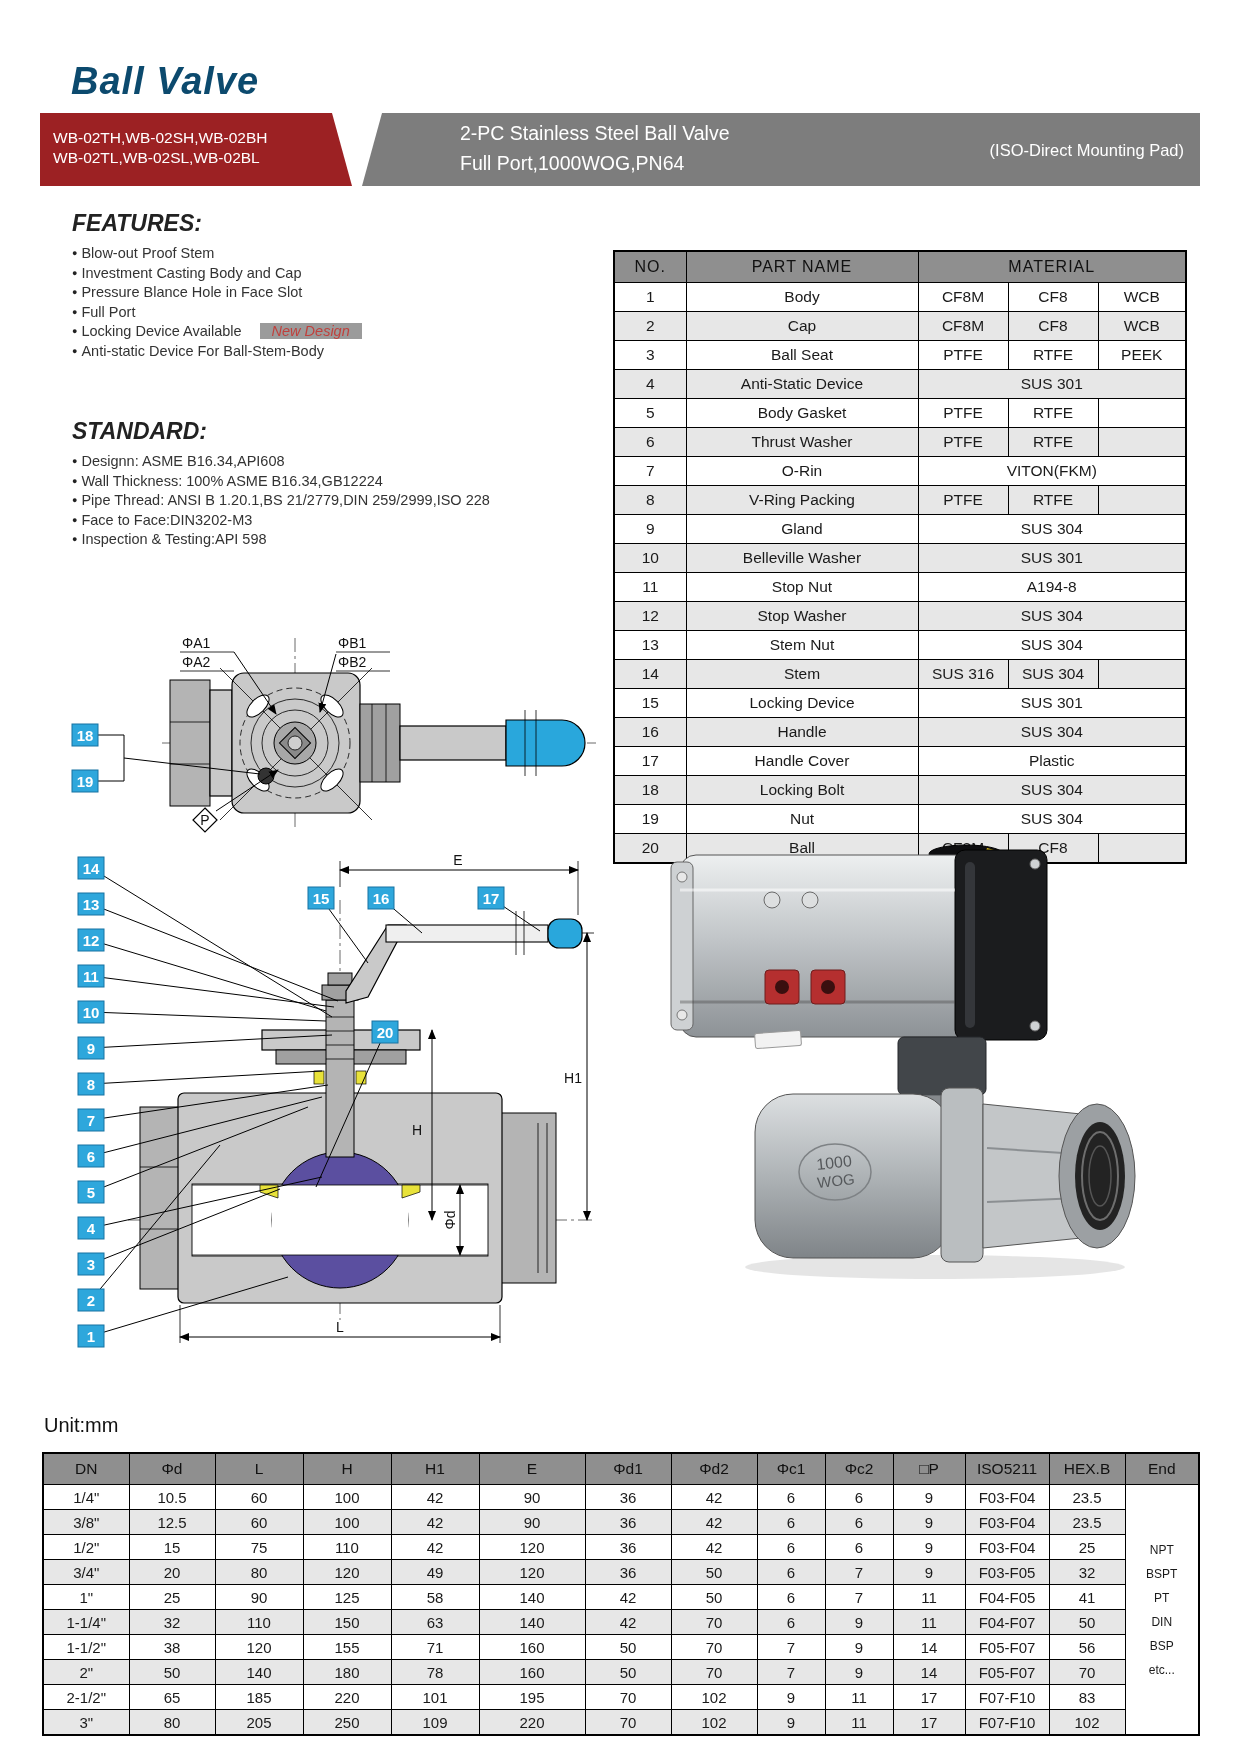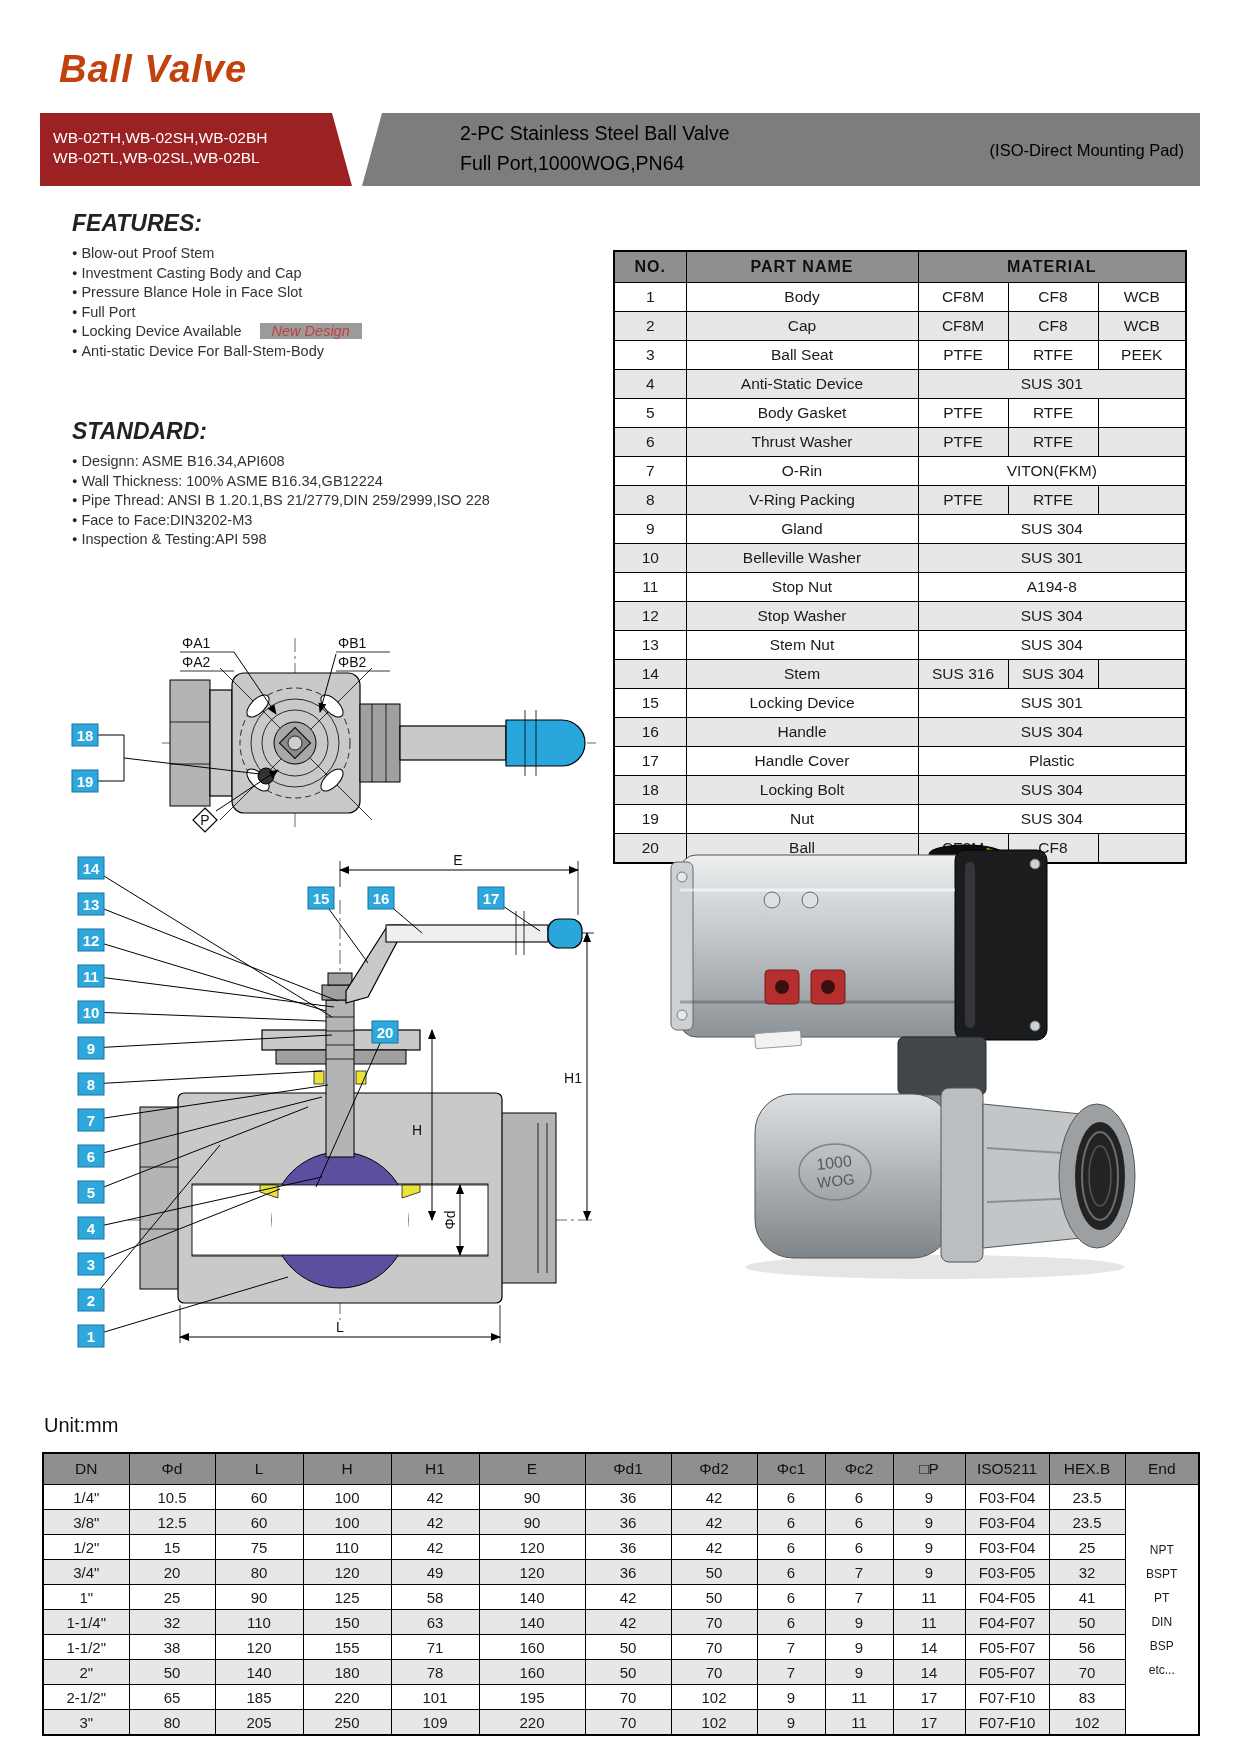--- a/index.html
+++ b/index.html
@@ -1,40 +1,40 @@
 <!DOCTYPE html>
 <html style="--banner-red: #9c2123; --banner-gray: #7d7d7d; --table-header: #8f8f8f; --row-alt: #e7e7e7; --callout-cyan: #2ea7dc; --handle-blue: #29a7dc; --ball-purple: #5b4fa0; --seat-yellow: #e8e23a; --tag-red: #c0403c; --tag-bg: #9b9b9b;"><head>
 <meta charset="utf-8">
 <style>
   html,body{margin:0;padding:0;background:#fff;}
   .page{position:relative;width:1241px;height:1755px;background:#fff;overflow:hidden;
         font-family:"Liberation Sans","DejaVu Sans",sans-serif;color:#1a1a1a;}
-  h1.title{position:absolute;left:55px;top:44px;margin:4px;font-size:38px;font-style:italic;
-           font-weight:600;letter-spacing:1px;color:#c2410c;}
+  h1.title{position:absolute;left:55px;top:44px;margin:16px;font-size:38px;font-style:italic;
+           font-weight:600;letter-spacing:1px;color:#0c4a6e;}
   
   .banner{position:absolute;left:40px;top:113px;width:988px;height:73px;}
   .banner-red{position:absolute;left:0;top:0;width:312px;height:73px;background:var(--banner-red);
               clip-path:polygon(0 0,292px 0,312px 100%,0 100%);color:#fff;font-size:15.5px;
               padding:15px 0 0 13px;box-sizing:border-box;line-height:20px;}
   .banner-gray{position:absolute;left:322px;top:0;width:838px;height:73px;background:var(--banner-gray);
-              clip-path:polygon(20px 0,100% 0,100% 100%,0 100%);color:#000000;}
+              clip-path:polygon(20px 0,100% 0,100% 100%,0 100%);color:#ffffff;}
   .pl1{position:absolute;left:98px;top:9px;font-size:19.5px;}
   .pl2{position:absolute;left:98px;top:39px;font-size:19.5px;}
   .pnote{position:absolute;right:16px;top:28px;font-size:16.5px;}
   
   .sect{position:absolute;left:72px;width:520px;}
   .sect h2{margin:0 0 7px 0;font-size:23px;font-style:italic;font-weight:600;color:#222;}
   .sect ul{margin:0;padding:0;list-style:none;font-size:14.5px;line-height:19.5px;color:#333;}
   .sect li::before{content:"●";font-size:9px;vertical-align:2px;margin-right:4px;color:#222;}
   .tag{background:var(--tag-bg);color:var(--tag-red);font-style:italic;padding:0 12px;margin-left:18px;}
   
   table{border-collapse:collapse;table-layout:fixed;}
   .parts{position:absolute;left:613px;top:250px;width:572px;font-size:15.5px;
          border:2px solid #000;}
-  .parts th{background:var(--table-header);border:1px solid #000;height:28px;font-weight:700;
+  .parts th{background:var(--table-header);border:1px solid #000;height:28px;font-weight:400;
             color:#111;font-size:16px;letter-spacing:1px;}
   .parts td{border:1px solid #000;height:28px;text-align:center;padding:0;}
   .parts tr.alt td{background:var(--row-alt);}
   .dims{position:absolute;left:42px;top:1452px;width:1156px;font-size:15px;border:2px solid #000;}
   .dims th{background:var(--table-header);border:1px solid #000;height:28px;font-weight:400;
            color:#111;font-size:15.5px;text-align:center;}
   .dims td{border:1px solid #000;height:24px;text-align:center;padding:0;}
   .dims tr.alt td{background:var(--row-alt);}
   .dims td.end-cell{background:#fff;line-height:24px;font-size:12px;}
   .unit{position:absolute;left:44px;top:1414px;font-size:20px;color:#111;}

